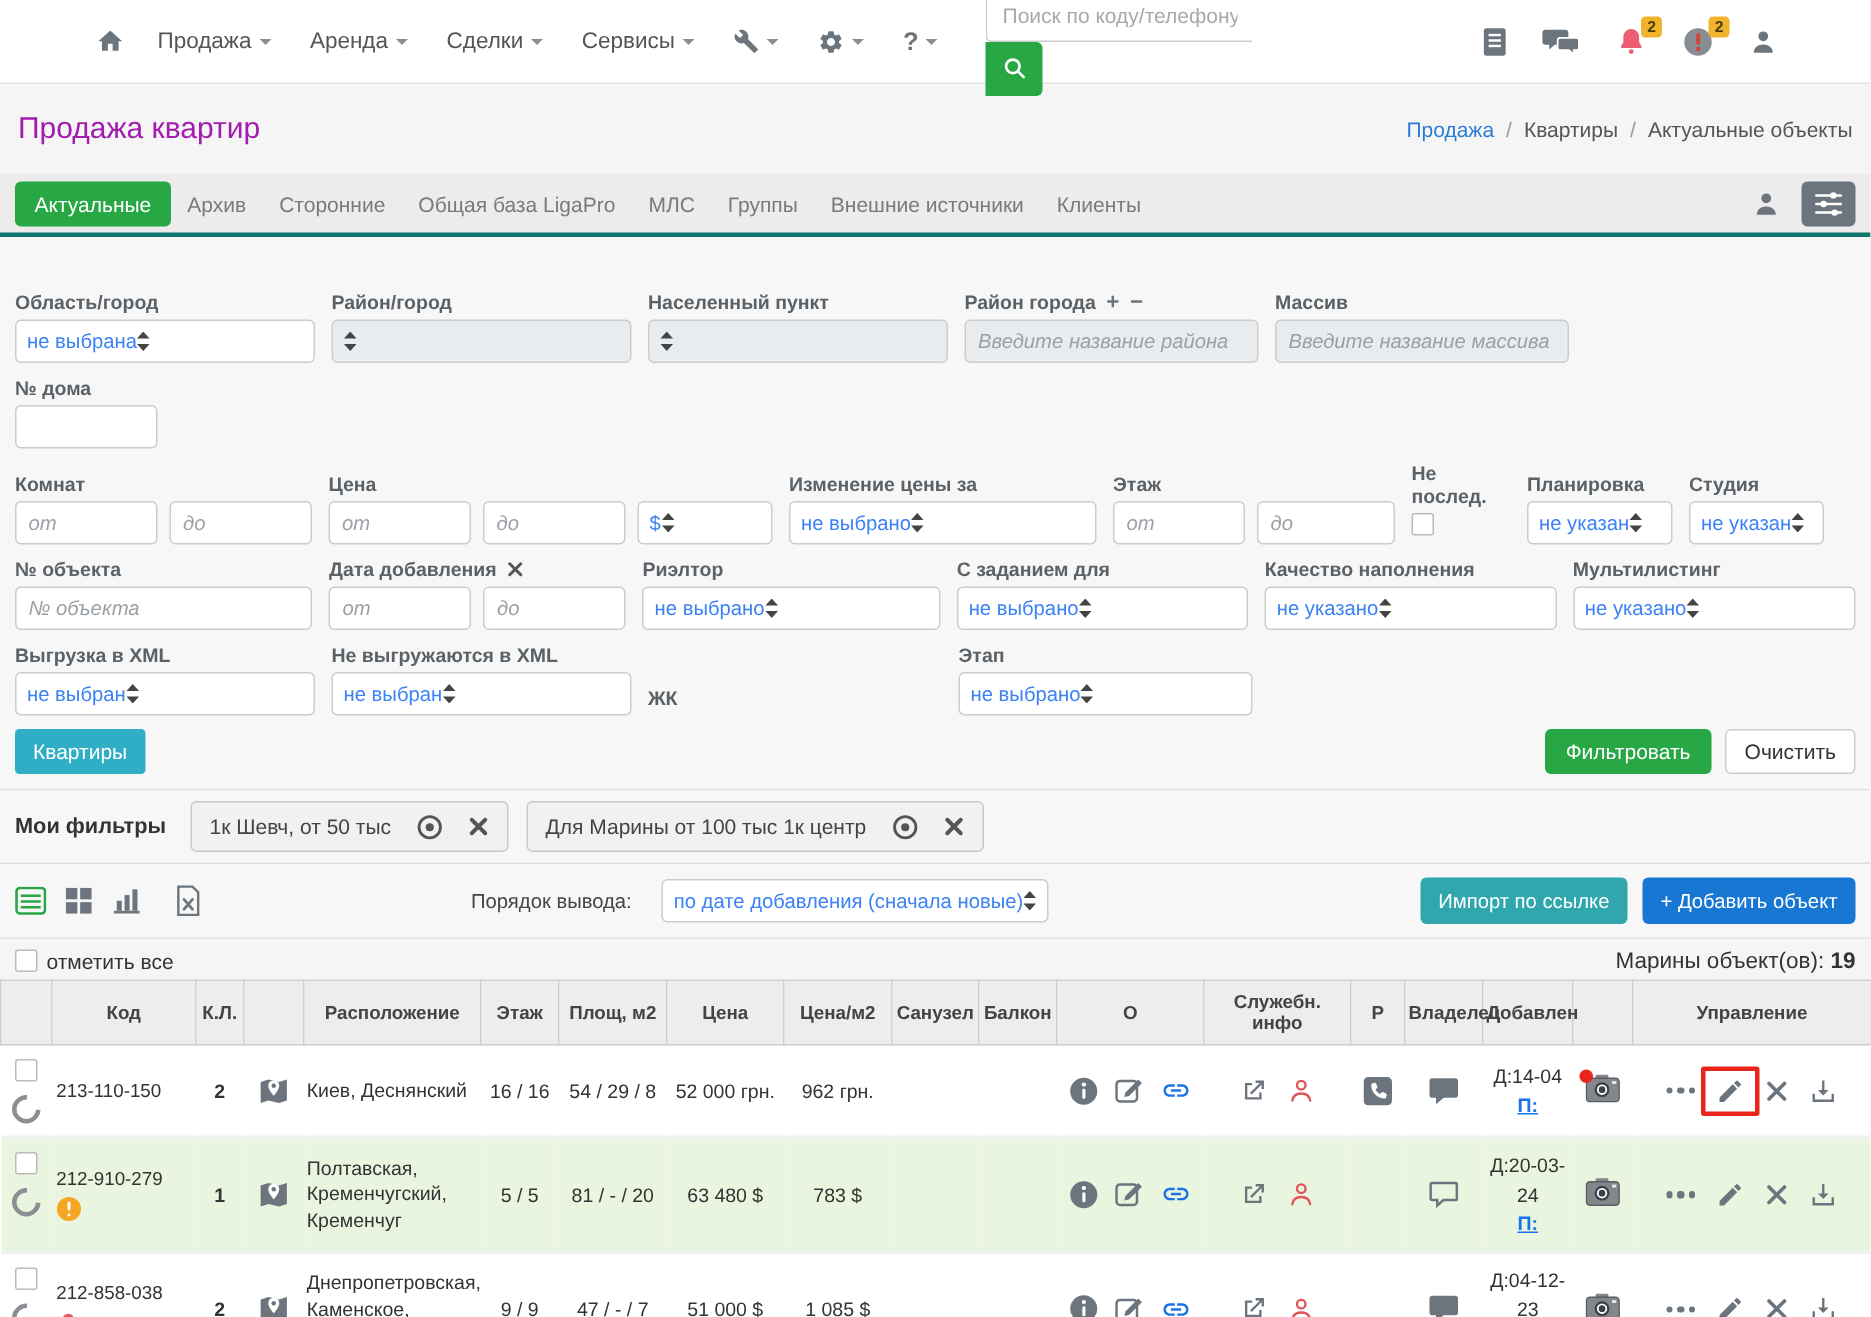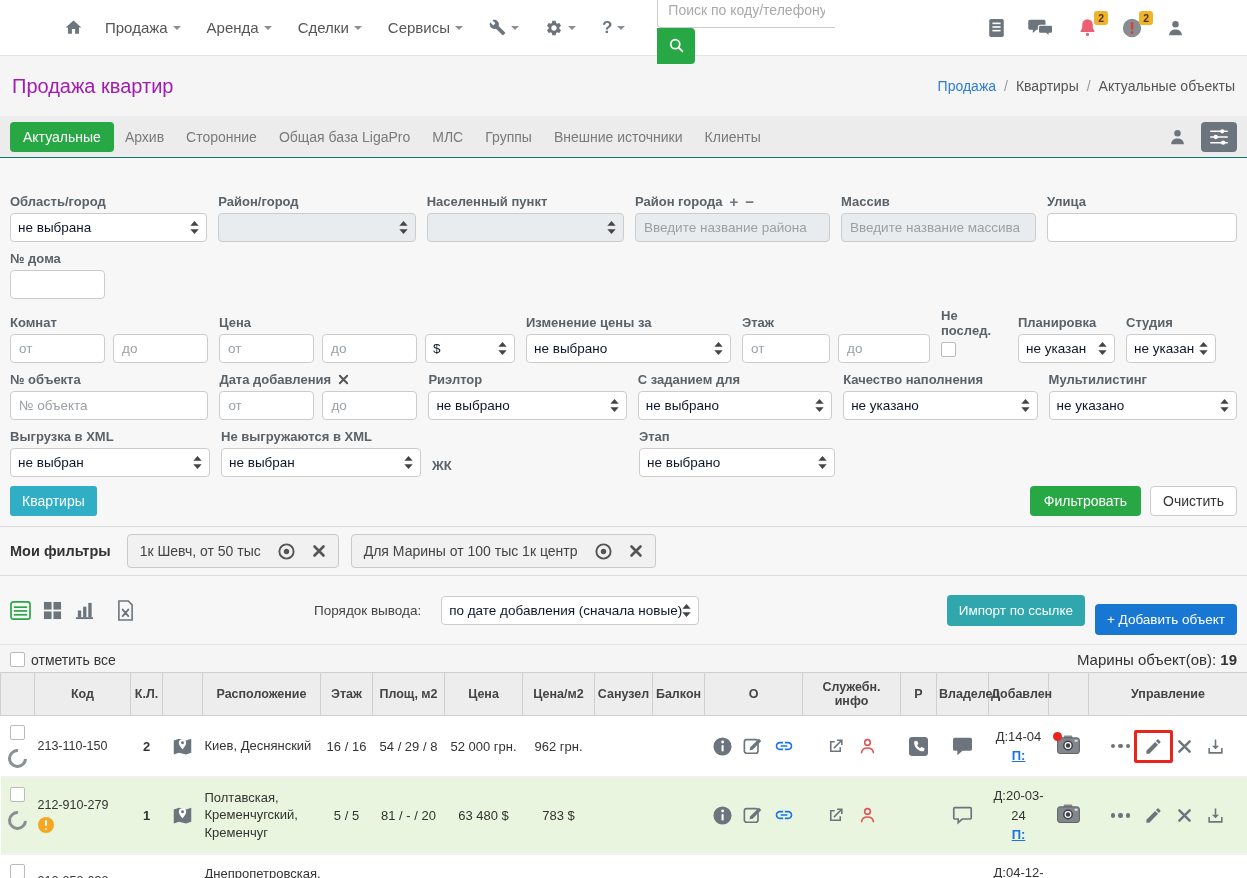--- a/index.html
+++ b/index.html
@@ -38,41 +38,41 @@
   }
 
   
   .page-header { height:60px; background:#f5f5f5; display:flex; align-items:center; padding:0 12px; }
   .page-title { font-size:20px; color:#a21caf; }
   .breadcrumb { margin-left:auto; font-size:14px; color:#555; display:flex; gap:8px; align-items:center; }
   .breadcrumb .bc-link { color:#2e7cd6; cursor:pointer; }
   .breadcrumb .bc-sep { color:#999; }
 
   
-  .tabs-bar { height:42px; background:#ececec; border-bottom:1px solid #0f766e;
+  .tabs-bar { height:42px; background:#ececec; border-bottom:3px solid #0f766e;
     display:flex; align-items:center; padding:0 10px; }
   .tab { font-size:14px; color:#7a7a7a; padding:7px 11px; cursor:pointer; white-space:nowrap; }
   .tab.active { background:#28a745; color:#fff; border-radius:4px; font-weight:normal; padding:7px 13px; }
   .tabs-right { margin-left:auto; display:flex; align-items:center; gap:14px; }
   .sliders-btn { width:36px; height:30px; background:#6c757d; border:none; border-radius:4px;
     display:flex; align-items:center; justify-content:center; cursor:pointer; }
 
   
   .filter-panel { background:#f7f7f7; padding:10px 10px 8px 10px; border-bottom:1px solid #ddd; }
   .frow { display:flex; align-items:flex-end; margin-bottom:9px; }
   .fgroup { display:flex; flex-direction:column; margin-right:11px; }
   .flabel { font-size:13px; font-weight:bold; color:#5a6268; margin-bottom:4px; display:flex; align-items:center; gap:7px; }
   .flabel .mini-ic { font-weight:bold; color:#6c757d; font-size:15px; line-height:10px; cursor:pointer; }
   .subrow { display:flex; gap:8px; }
   .inp { height:29px; border:1px solid #ccc; border-radius:4px; padding:0 8px; font-size:13.5px;
-    color:#0369a1; background:#fff; font-family:"Liberation Sans",sans-serif; }
+    color:#0369a1; background:#fff; font-family:"Liberation Sans",sans-serif;font-style:italic; }
   .inp::placeholder { color:#9aa0a6; }
   .inp.disabled { background:#e9ecef; }
   .sel { height:29px; border:1px solid #ccc; border-radius:4px; background:#fff; cursor:pointer;
-    display:flex; align-items:center; justify-content:space-between; padding:0 7px; font-size:13.5px; color:#0f172a; }
+    display:flex; align-items:center; justify-content:flex-start; padding:0 7px; font-size:13.5px; color:#3b82f6; }
   .sel.disabled { background:#e9ecef; }
   .updown { flex:0 0 auto; }
   .chk { width:15px; height:15px; border:1px solid #bbb; border-radius:2px; background:#fff; cursor:pointer; }
   .btn { border:none; border-radius:4px; cursor:pointer; font-size:14px; font-family:"Liberation Sans",sans-serif; }
   .btn-chess { background:#30aec5; color:#fff; padding:7px 12px; border-radius:3px; }
   .btn-filter { background:#28a745; color:#fff; padding:7px 14px; }
   .btn-clear { background:#fff; color:#333; border:1px solid #ccc; padding:6px 12px; }
 
   
   .myfilters { background:#f7f7f7; padding:7px 10px; border-bottom:1px solid #ddd; display:flex; align-items:center; gap:12px; }
@@ -82,21 +82,21 @@
   .chip .chip-ic { cursor:pointer; }
 
   
   .toolbar { background:#f7f7f7; padding:9px 10px; display:flex; align-items:center; border-bottom:1px solid #e2e2e2; }
   .view-ic { margin-right:12px; cursor:pointer; }
   .view-ic.excel { margin-left:10px; }
   .sort-group { display:flex; align-items:center; gap:20px; margin-left:168px; }
   .sort-label { font-size:13.5px; color:#444; }
   .sort-sel { width:258px; }
   .btn-import { background:#2fa7ad; color:#fff; padding:8px 12px; font-size:13.5px; }
-  .btn-add { background:#1877d2; color:#fff; padding:8px 12px; font-size:13.5px; margin-left:10px;margin-top:19px; }
+  .btn-add { background:#1877d2; color:#fff; padding:8px 12px; font-size:13.5px; margin-left:10px; }
   .toolbar-right { margin-left:auto; display:flex; align-items:center; }
 
   
   .selectall-row { padding:6px 10px 4px 10px; display:flex; align-items:center; font-size:14px; color:#333; }
   .selectall-row label { margin-left:6px; }
   .total { margin-left:auto; font-size:15px; color:#333; }
   .total b { font-weight:bold; }
 
   
   table.obj { border-collapse:collapse; table-layout:fixed; width:1247px; background:#fff; }
@@ -295,24 +295,20 @@
       <span class="flabel">
           <span>Район города</span>
           <span class="mini-ic">+</span>
           <span class="mini-ic">−</span>
         </span>
       <input class="inp disabled" placeholder="Введите название района" style="">
     </div>
     <div class="fgroup" style="width:196px;">
       <span class="flabel">Массив</span>
       <input class="inp disabled" placeholder="Введите название массива" style="">
-    </div>
-    <div class="fgroup" style="width:190px; margin-right:0;">
-      <span class="flabel">Улица</span>
-      <input class="inp" style="">
     </div>
   </div>
 
   <div class="frow">
     <div class="fgroup" style="width:95px;">
       <span class="flabel">№ дома</span>
       <input class="inp" style="">
     </div>
   </div>
 

